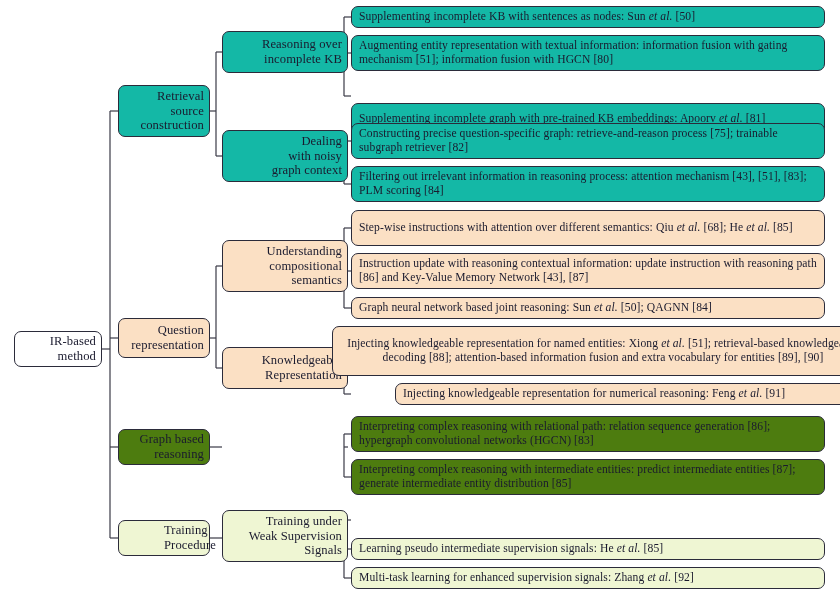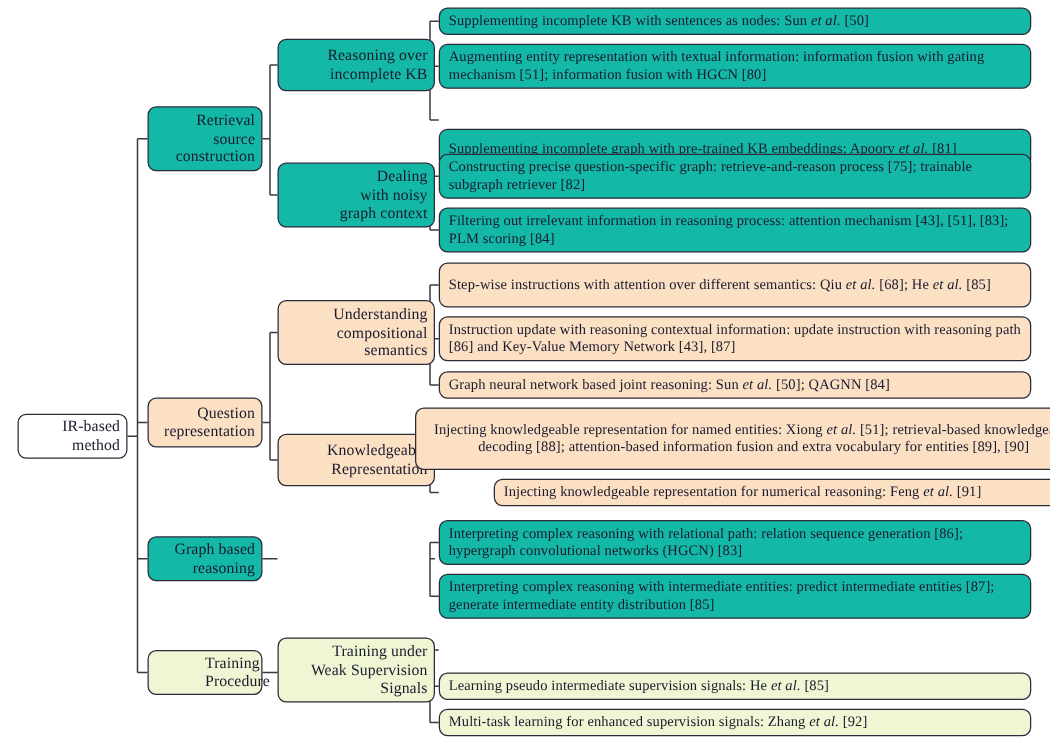--- a/index.html
+++ b/index.html
@@ -45,21 +45,21 @@
     display: block;
     width: 100%;
     white-space: pre-line;
   }
   .node.leaf .txt {
     white-space: normal;
   }
   .c-root  { background: #ffffff; }
   .c-pink  { background: #14b8a6; }
   .c-orange{ background: #fbe0c4; }
-  .c-blue  { background: #14b8a6; }
+  .c-blue  { background: #4d7c0f; }
   .c-green { background: #eff6d3; }
 
   .s-root   { font-size: 12.6px; }
   .s-l1     { font-size: 12.6px; }
   .s-l2     { font-size: 12.6px; }
   .s-leaf   { font-size: 11.6px; }
 
   .node i { font-style: italic; }
 </style>
 </head>

